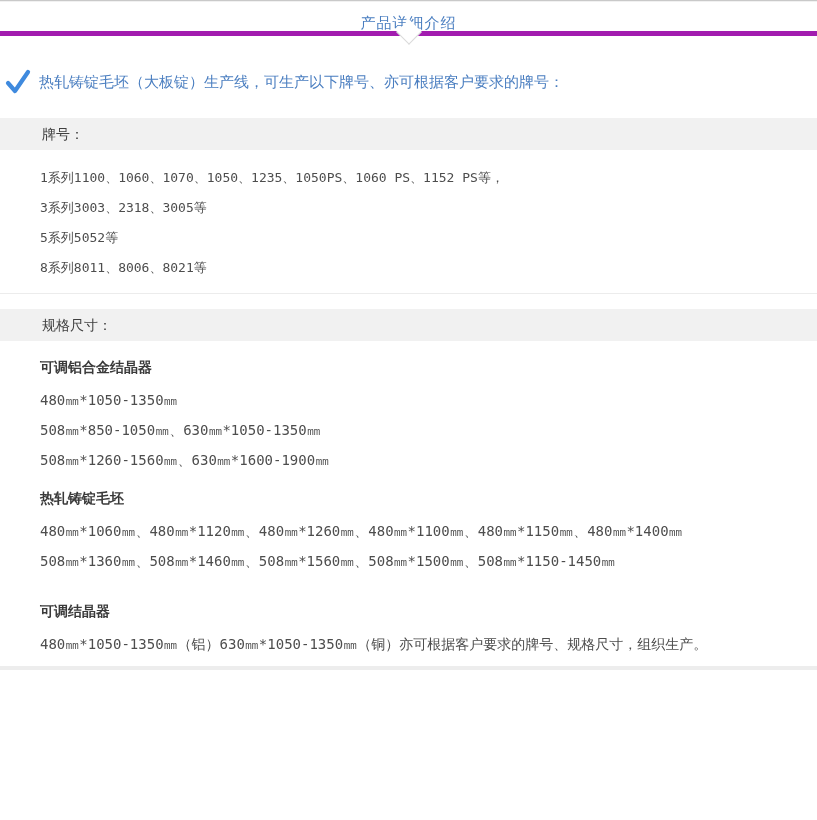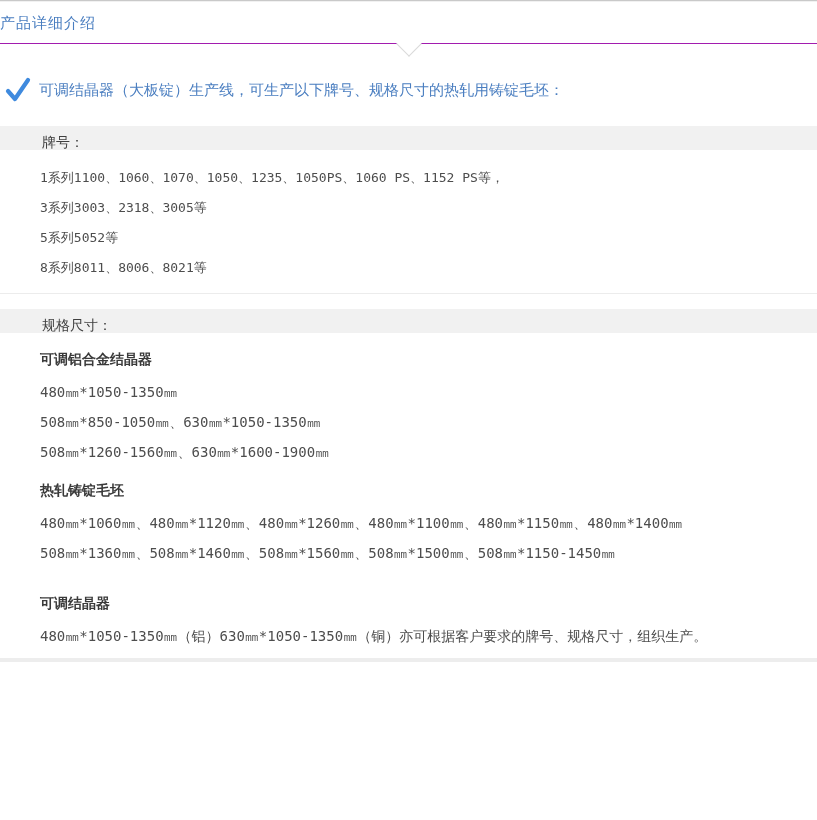--- a/index.html
+++ b/index.html
@@ -5,24 +5,24 @@
   * { margin: 0; padding: 0; box-sizing: border-box; }
   html, body { background: #ffffff; }
   body {
     width: 817px; height: 820px;
     font-family: "DejaVu Sans", "Liberation Sans", sans-serif;
     overflow: hidden;
     position: relative;
   }
   .top-line { height: 2px; background: #c9c9c9; border-bottom: 1px solid #f1f1f1; }
   .header {
-    height: 42px;
+    height: 34px;
     position: relative;
-    border-bottom: 1px solid #a21caf;
-    text-align: left;
+    border-bottom: 5px solid #a21caf;
+    text-align: center;
   }
   .header .title {
     display: inline-block;
     line-height: 42px;
     font-size: 15px;
     color: #4a7ec0;
     letter-spacing: 1px;
     cursor: pointer;
   }
   .notch {
@@ -43,21 +43,21 @@
     padding-left: 5px;
   }
   .intro .check { width: 26px; height: 26px; flex: 0 0 auto; }
   .intro .intro-text {
     margin-left: 8px;
     font-size: 15px;
     color: #4a7ec0;
   }
   .section-bar {
     margin-top: 22px;
-    height: 24px;
+    height: 32px;
     background: #f1f1f1;
     line-height: 32px;
     padding-left: 42px;
     font-size: 14px;
     color: #3f3f3f;
   }
   .section-bar.spec { margin-top: 15px; }
   .mono {
     font-family: "DejaVu Sans Mono", "Liberation Mono", "DejaVu Sans", monospace;
   }
@@ -90,21 +90,21 @@
 
 <div class="header">
   <span class="title">产品详细介绍</span>
   <div class="notch"></div>
 </div>
 
 <div class="intro">
   <svg class="check" viewBox="0 0 26 26">
     <path d="M3 14 L10 22 L23 3" fill="none" stroke="#3f8ade" stroke-width="4.2" stroke-linecap="round" stroke-linejoin="round"></path>
   </svg>
-  <span class="intro-text">可调结晶器（大板锭）生产线，可生产以下牌号、规格尺寸的热轧用铸锭毛坯：</span>
+  <span class="intro-text">热轧铸锭毛坯（大板锭）生产线，可生产以下牌号、亦可根据客户要求的牌号：</span>
 </div>
 
 <div class="section-bar">
   <span>牌号：</span>
 </div>
 
 <div class="grade-list mono">
   <div class="line">1系列1100、1060、1070、1050、1235、1050PS、1060 PS、1152 PS等，</div>
   <div class="line">3系列3003、2318、3005等</div>
   <div class="line">5系列5052等</div>

